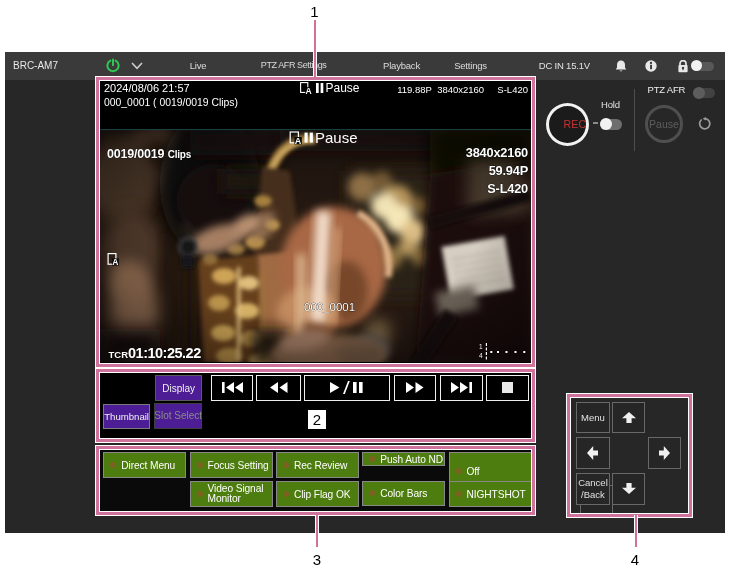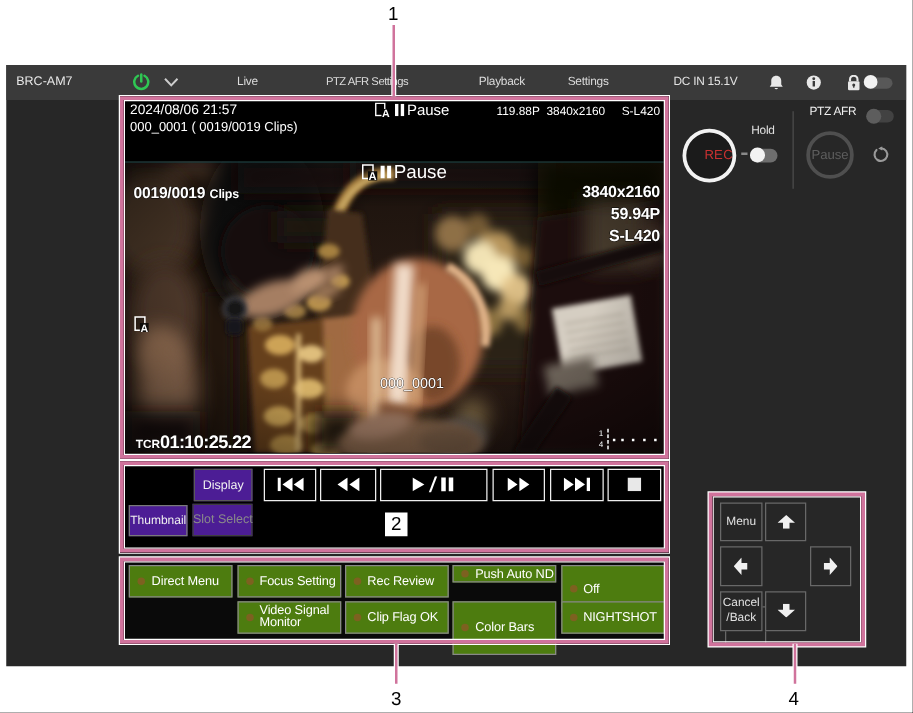--- a/index.html
+++ b/index.html
@@ -324,21 +324,21 @@
     <div class="abtn" style="left:98.3px;top:400.4px;height:25.4px;"><span class="dot"></span>Direct Menu</div>
     <div class="abtn" style="left:270.9px;top:400.4px;height:25.4px;"><span class="dot"></span>Rec Review</div>
     <div class="abtn" style="left:184.6px;top:400.4px;height:25.4px;"><span class="dot"></span>Focus Setting</div>
     <div class="abtn" style="left:357.2px;top:400.4px;height:14px;"><span class="dot"></span>Push Auto ND</div>
     <div class="abtn" style="left:443.5px;top:400.4px;height:38px;"><span class="dot"></span>Off</div>
     <div class="abtn" style="left:184.6px;top:428.9px;height:26.3px;line-height:10.5px;white-space:normal;">
         <span class="dot"></span>
         <span>Video Signal<br>Monitor</span>
       </div>
     <div class="abtn" style="left:270.9px;top:428.9px;height:26.3px;"><span class="dot"></span>Clip Flag OK</div>
-    <div class="abtn" style="left:357.2px;top:428.9px;height:43px;"><span class="dot"></span>Color Bars</div>
+    <div class="abtn" style="left:357.2px;top:428.9px;height:25px;"><span class="dot"></span>Color Bars</div>
     <div class="abtn" style="left:443.5px;top:428.9px;height:26.3px;"><span class="dot"></span>NIGHTSHOT</div>
 
     <div class="nbtn" style="left:571.4px;top:349.5px;">Menu</div>
     <div class="nbtn" style="left:607px;top:349.5px;">
       <svg width="14" height="11" viewBox="0 0 14 11">
           <path d="M7 0 L14 6.2 L9.6 6.2 L9.6 11 L4.4 11 L4.4 6.2 L0 6.2 Z" fill="#f0f0f0"></path>
         </svg>
     </div>
     <div class="nbtn" style="left:571.4px;top:385.1px;">
       <svg width="11" height="14" viewBox="0 0 11 14">

